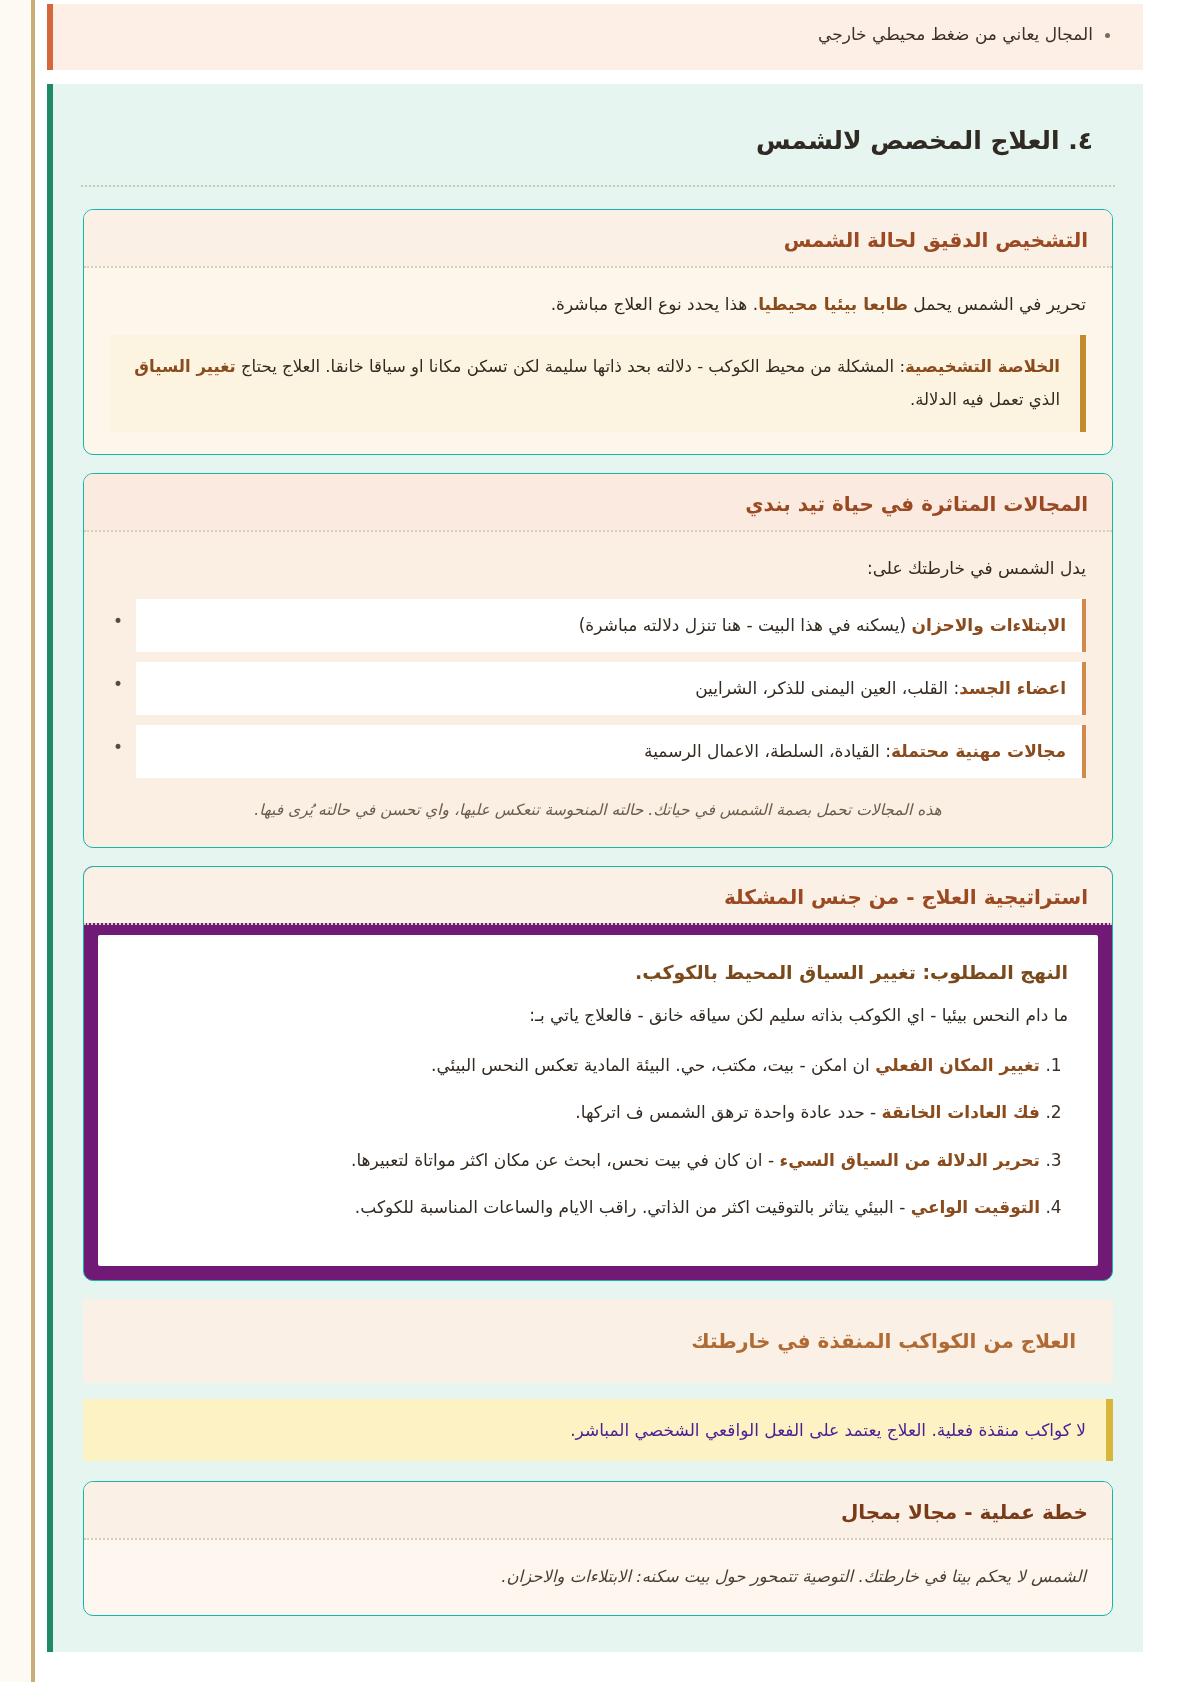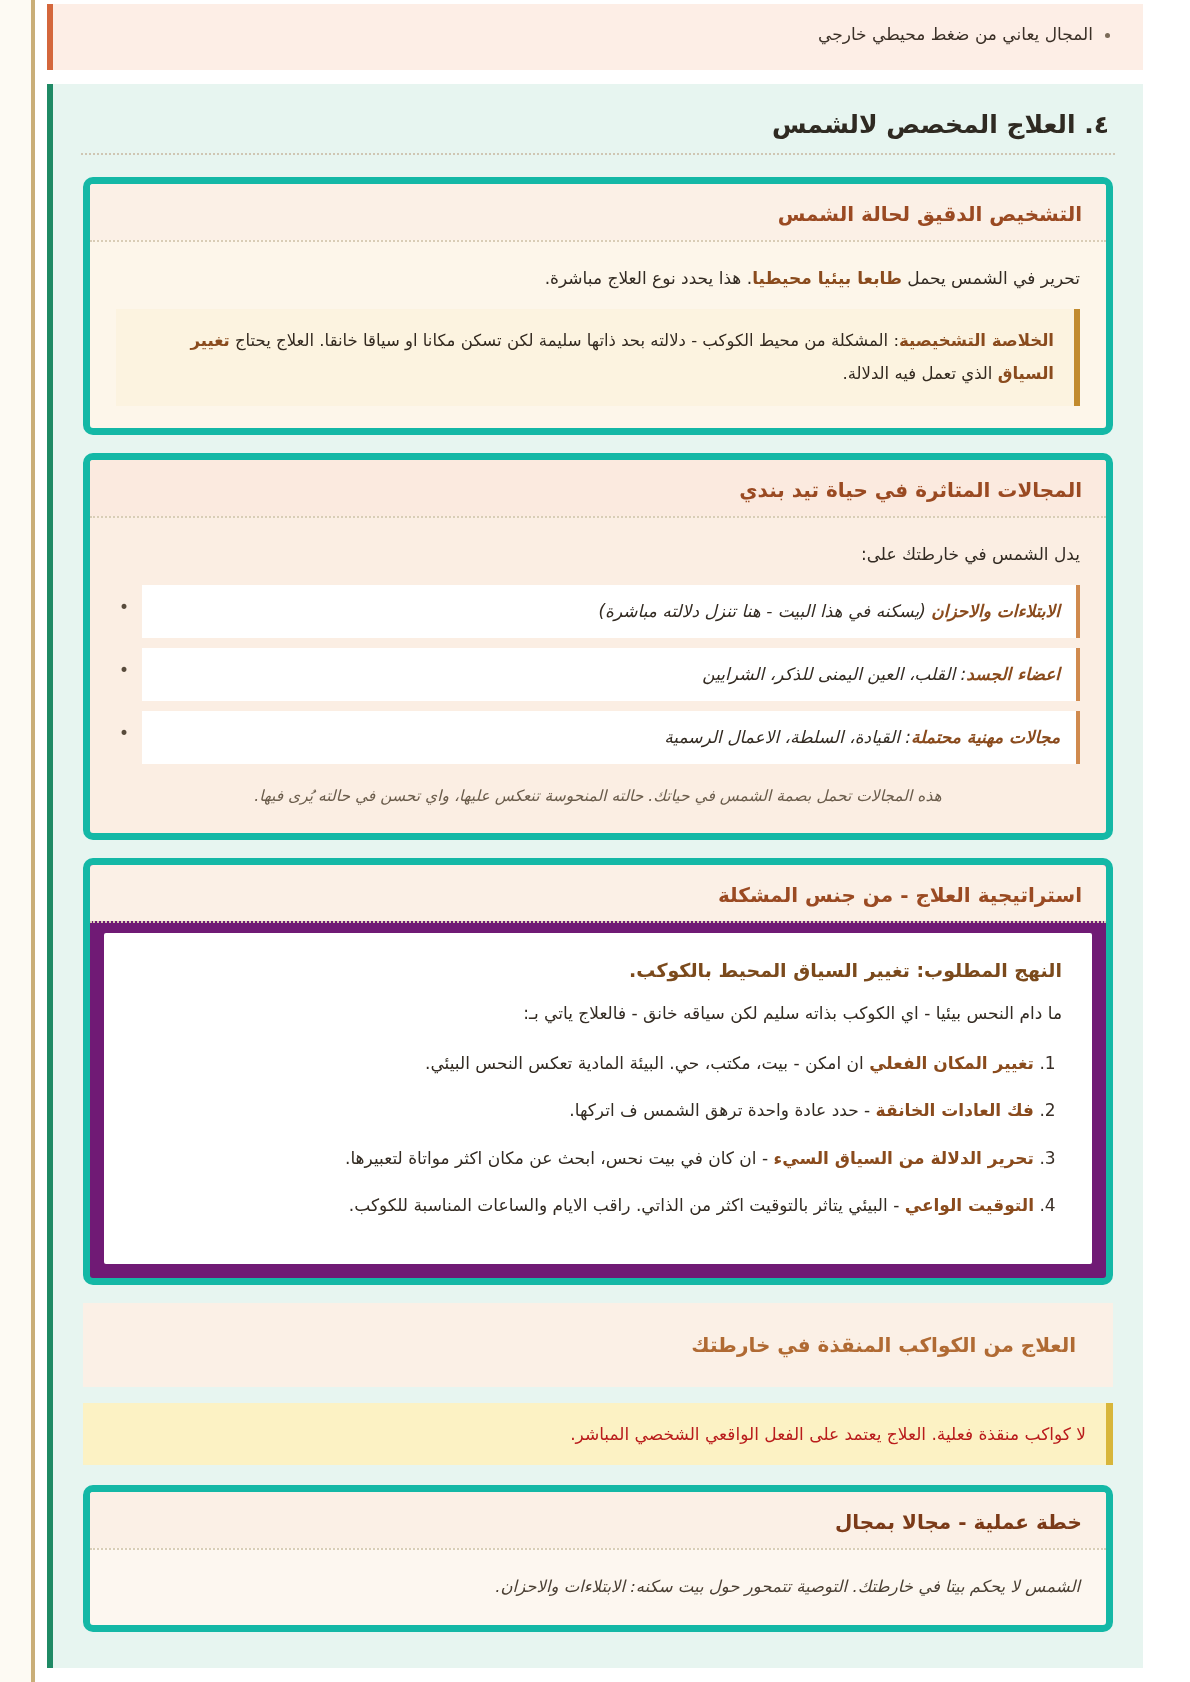--- a/index.html
+++ b/index.html
@@ -84,30 +84,30 @@
     border-left: 6px solid #1f8a65;
     padding: 26px 20px 18px 20px;
     margin: 0 0 6px 0;
   }
   .section-title {
     font-size: 25px;
     font-weight: 700;
     color: #2f2a22;
     text-align: right;
     padding: 0 14px 14px 14px;
-    margin: 0;
+    margin: 16px;
   }
   .dotted-sep {
     border: 0;
     border-top: 2px dotted #cfc6b3;
     margin: 0 8px 22px 8px;
   }
 
   .card {
-    border: 7px solid #14b8a6;
+    border: 1px solid #14b8a6;
     border-radius: 10px;
     margin: 0 10px 18px 10px;
     overflow: hidden;
   }
   .card.cream { background: #fdf6ea; }
   .card.peachy { background: #fbeee3; }
   .card.minty { background: #701a75; }
   .card.warm { background: #fdf7f0; }
 
   .card-head {
@@ -190,21 +190,20 @@
     background: #ffffff;
     border-right: 4px solid #d08a4e;
     padding: 12px 16px 12px 16px;
   }
   .row-card p {
     margin: 0;
     font-size: 17px;
     line-height: 1.7;
     color: #332b22;
     text-align: right;
-    font-style: italic;
   }
 
   .note-italic {
     margin: 18px 6px 0 6px;
     font-size: 15.5px;
     font-style: italic;
     color: #6a5c4b;
     text-align: center;
     line-height: 1.9;
   }
@@ -260,21 +259,21 @@
 
   .alert-yellow {
     background: #fcf2c4;
     border-right: 7px solid #d8b63a;
     margin: 0 10px 20px 10px;
     padding: 16px 20px 16px 18px;
   }
   .alert-yellow p {
     margin: 0;
     font-size: 17px;
-    color: #b91c1c;
+    color: #4c1d95;
     text-align: right;
     line-height: 1.8;
   }
   .final-note {
     margin: 0;
     font-size: 16.5px;
     font-style: italic;
     color: #4a3f33;
     text-align: right;
     line-height: 2;

